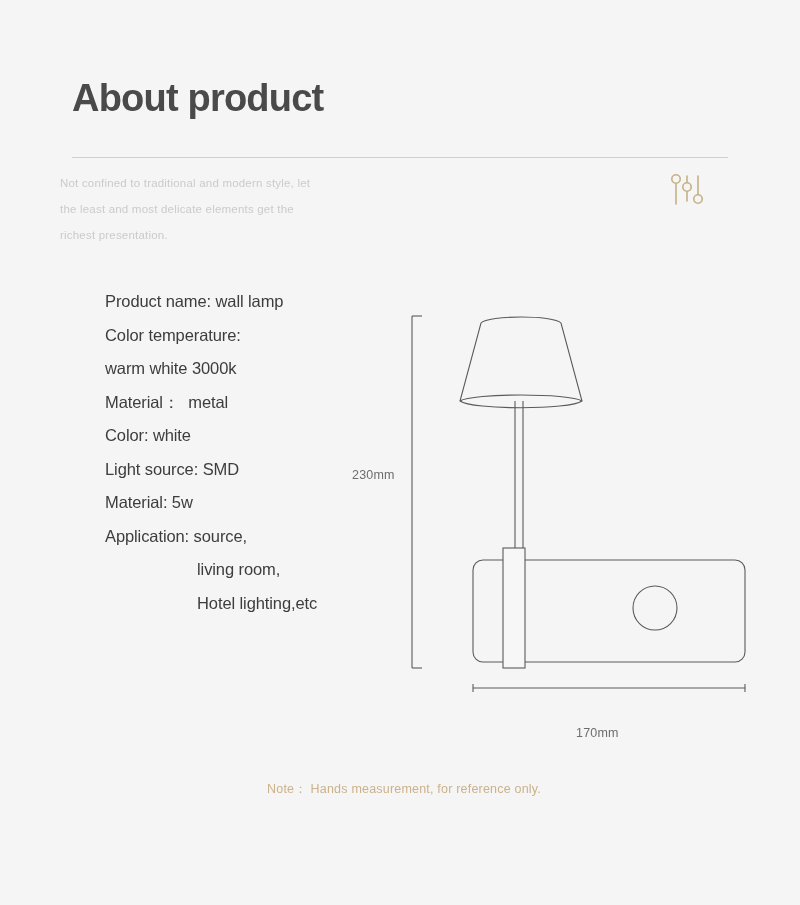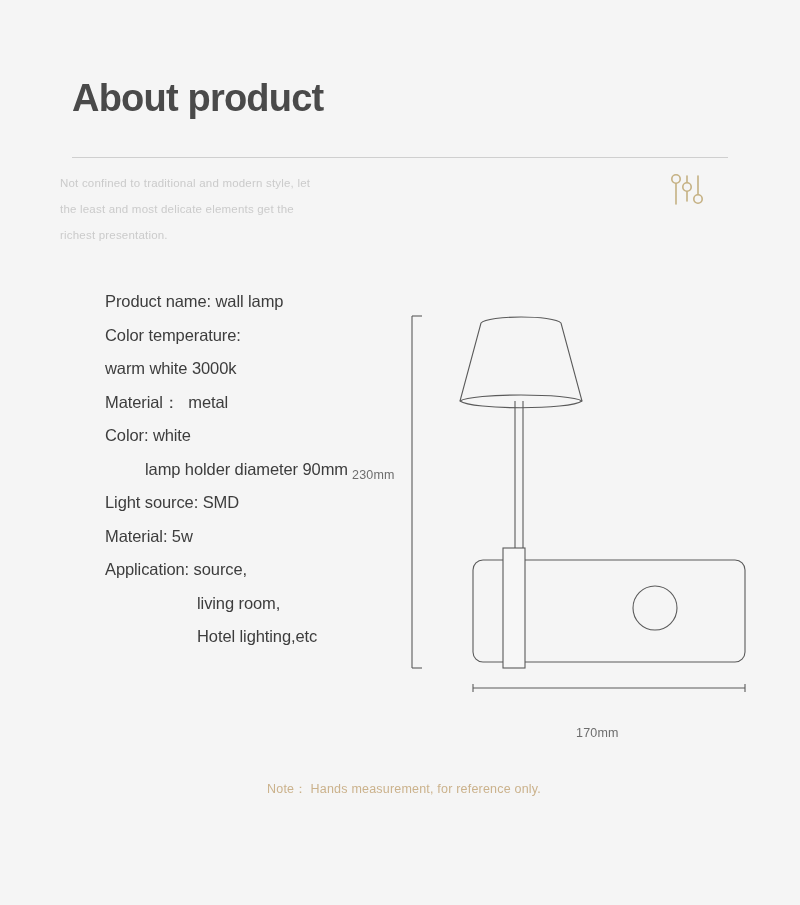--- a/index.html
+++ b/index.html
@@ -140,21 +140,20 @@
       <circle cx="30" cy="28" r="4.2" stroke="#c5b183" stroke-width="1.6" fill="#f5f5f5"></circle>
     </svg>
   </div>
 
   <div class="spec-list">
     <div class="spec-line">Product name: wall lamp</div>
     <div class="spec-line">Color temperature:</div>
     <div class="spec-line">warm white 3000k</div>
     <div class="spec-line">Material：  metal</div>
     <div class="spec-line">Color: white</div>
-    <div class="spec-line indent-1">lamp holder diameter 90mm</div>
     <div class="spec-line">Light source: SMD</div>
     <div class="spec-line">Material: 5w</div>
     <div class="spec-line">Application: source,</div>
     <div class="spec-line indent-2">living room,</div>
     <div class="spec-line indent-2">Hotel lighting,etc</div>
   </div>
 
   <div class="diagram">
     <svg width="450" height="460" viewBox="0 0 450 460" fill="none">
       <g stroke="#5a5a5a" stroke-width="1.1" fill="none">

